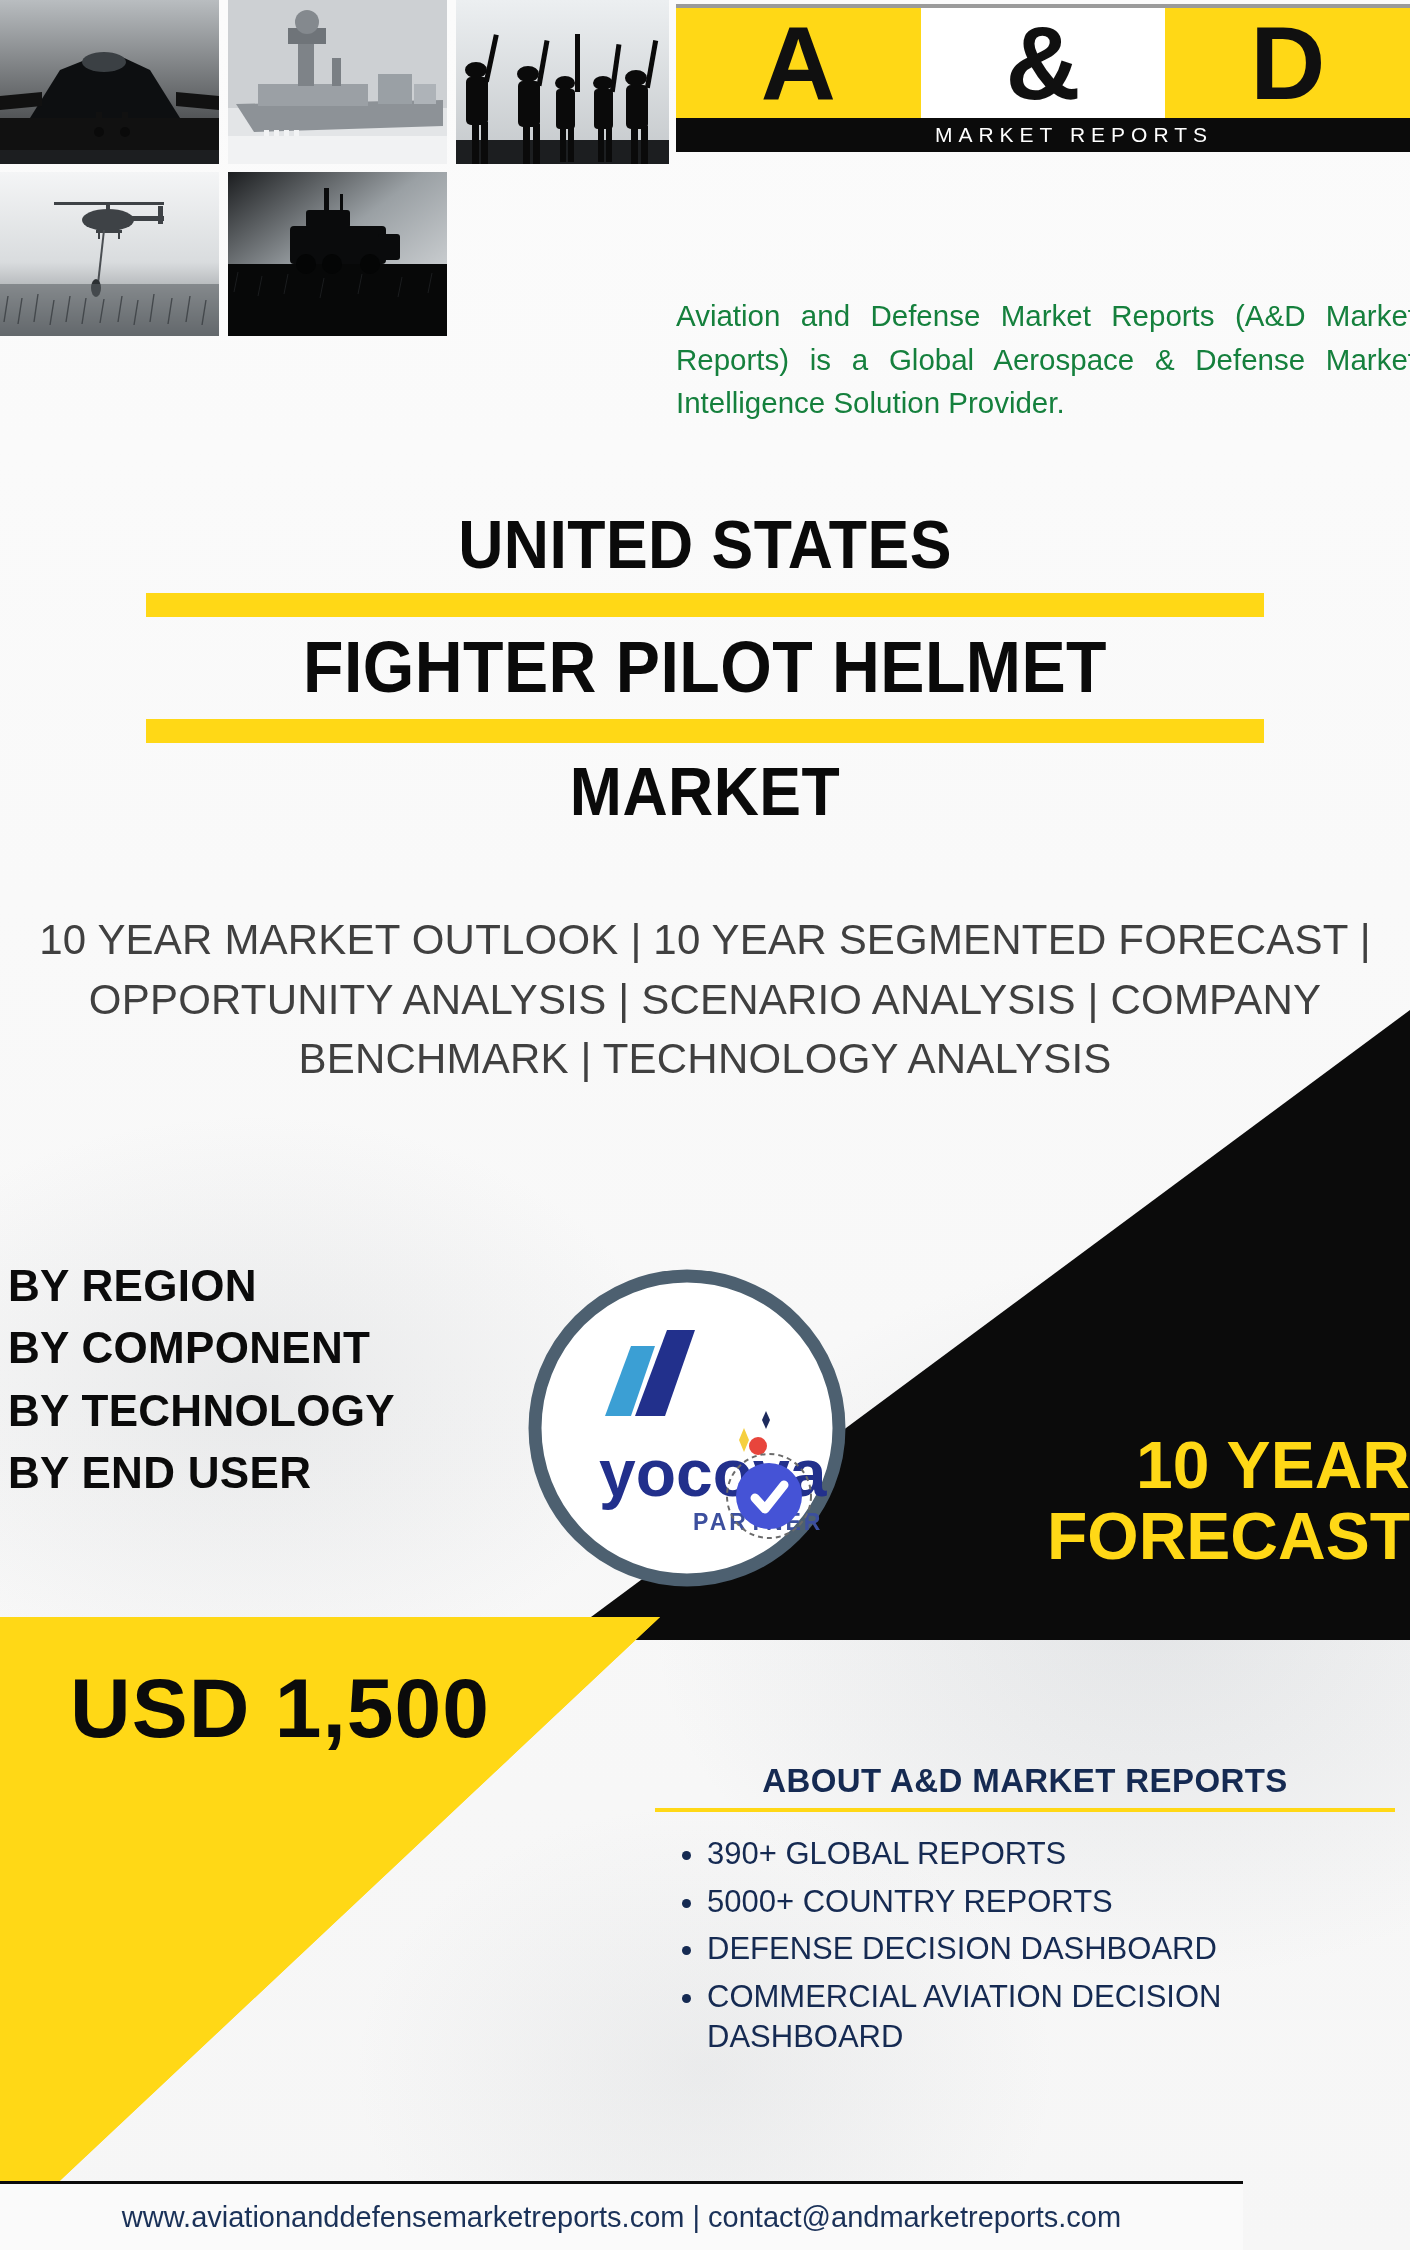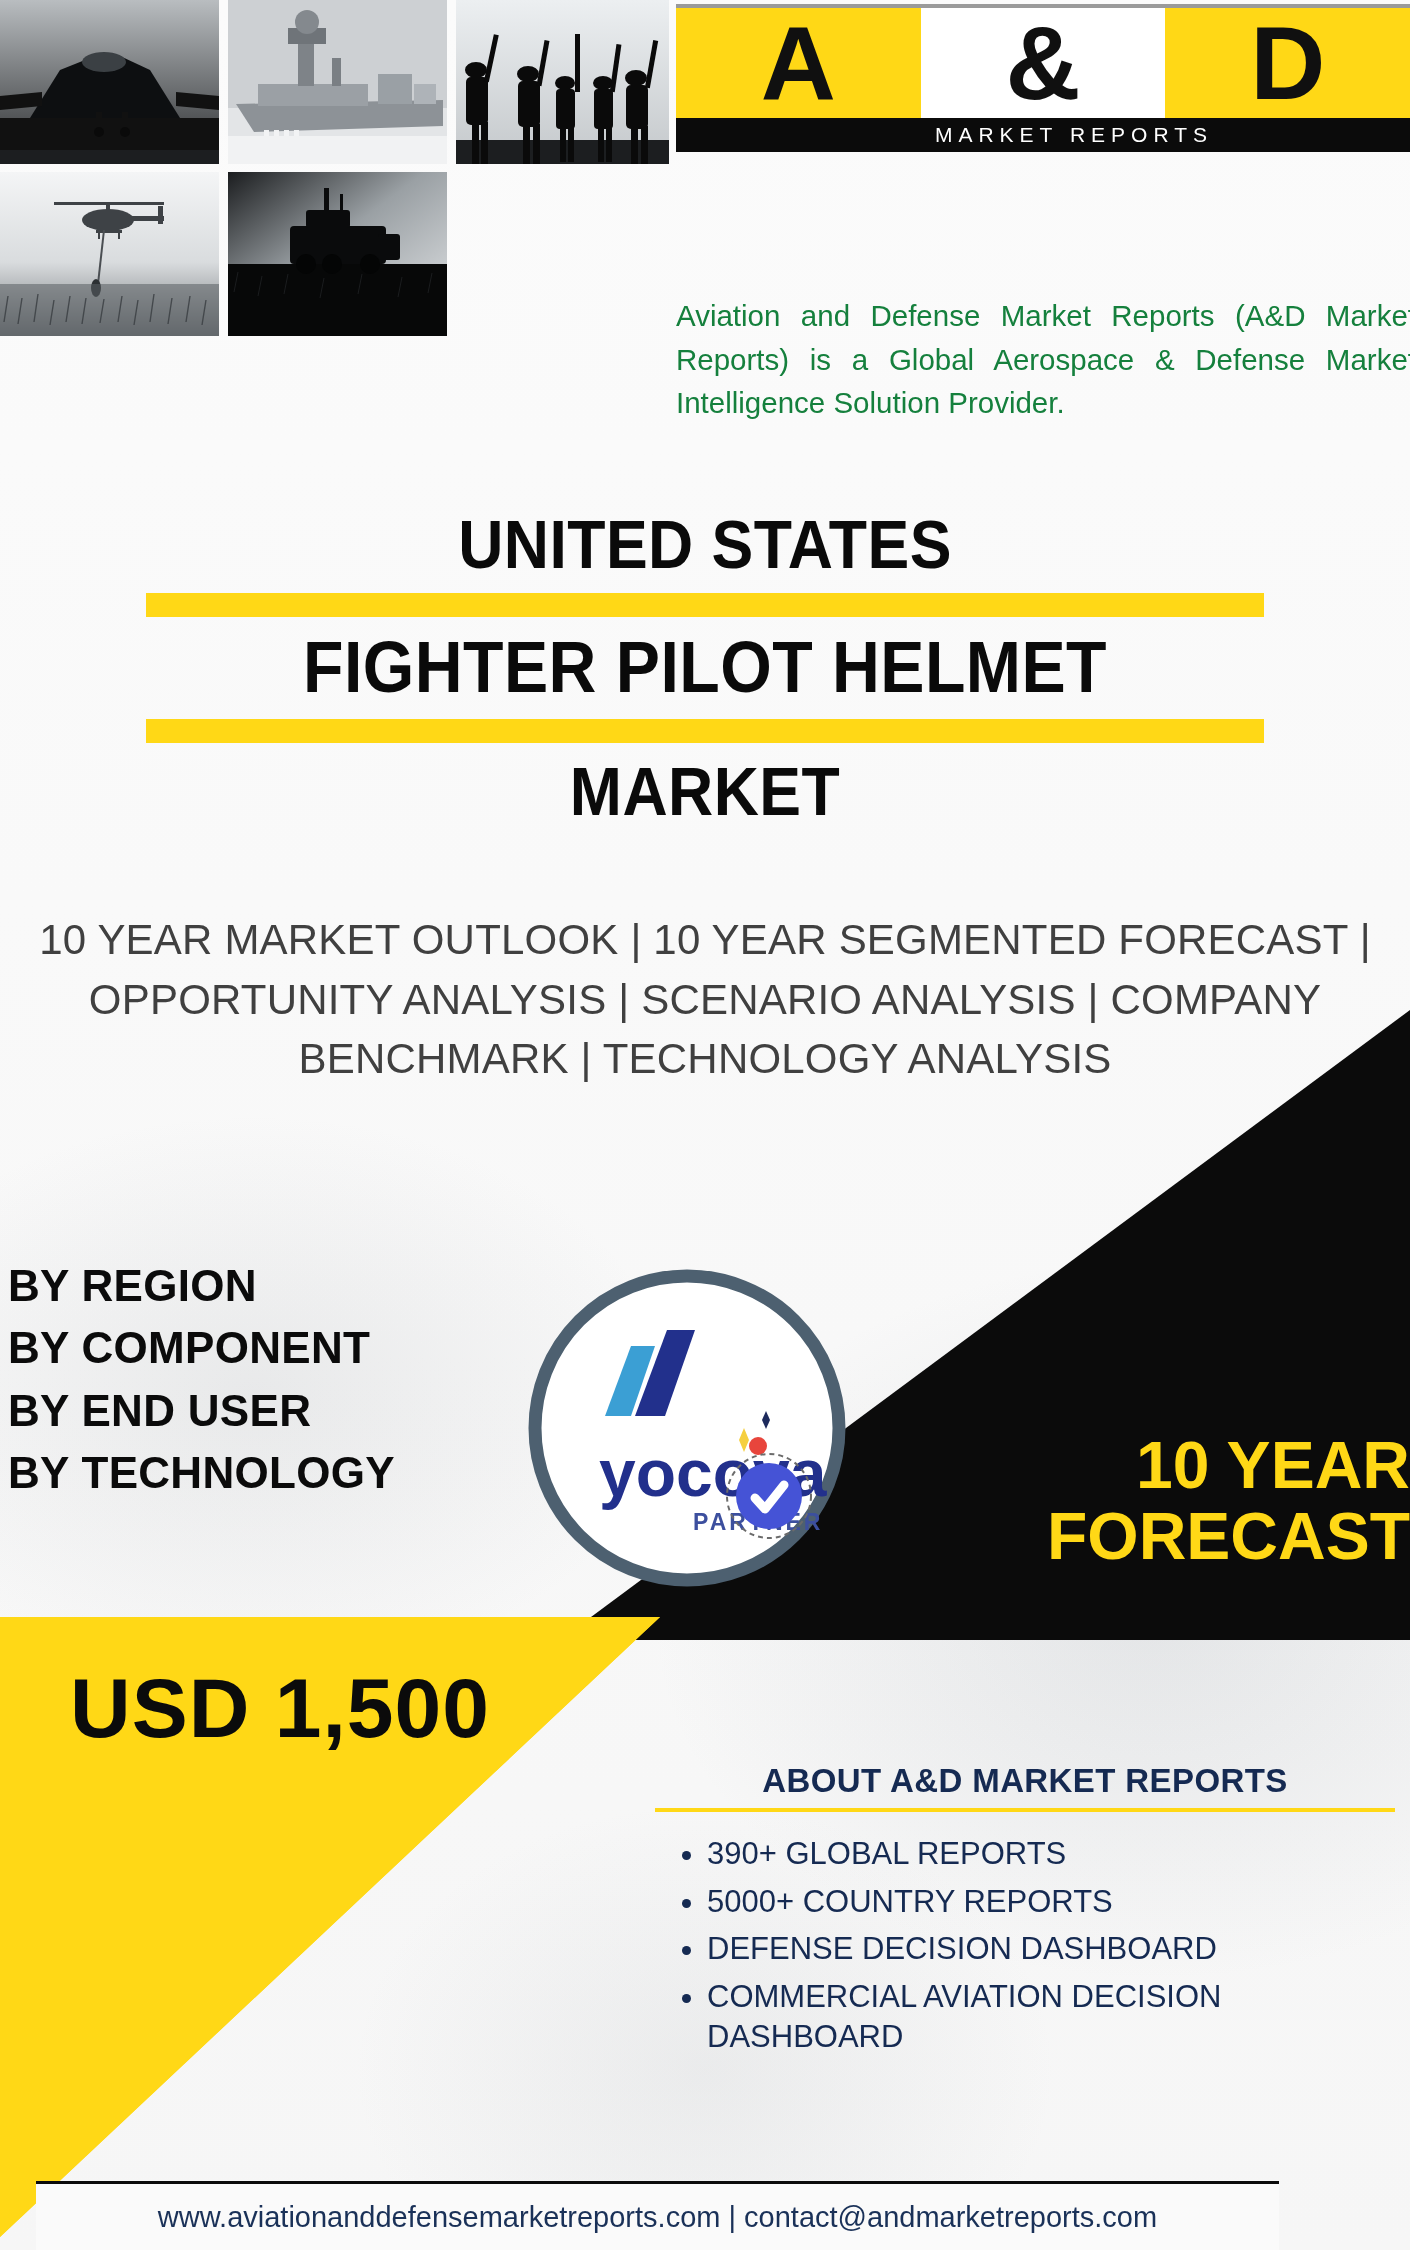--- a/index.html
+++ b/index.html
@@ -86,21 +86,21 @@
   
   .about{position:absolute;left:655px;top:1762px;width:740px;z-index:9;}
   .about-title{font-size:33px;font-weight:700;color:#152a52;letter-spacing:.4px;text-align:center;}
   .about-rule{height:4px;background:#ffd816;margin:8px 0 22px;width:100%;}
   .about ul{margin:0;padding-left:52px;}
   .about li{font-size:31px;font-weight:400;color:#152a52;line-height:1.28;margin-bottom:8px;}
 
   
   .footer{position:absolute;left:0;bottom:0;width:1243px;height:66px;z-index:10;
     background:#fafafa;border-top:3px solid #0b0b0b;
-    display:flex;align-items:center;justify-content:center;margin-left:36px;}
+    display:flex;align-items:center;justify-content:center;}
   .footer span{font-size:29px;color:#1a3158;}
 </style>
 </head>
 <body>
 
 <div class="poster">
   <div class="bg-wash"></div>
 
   <svg class="wedge" viewBox="0 0 1410 1640" preserveAspectRatio="none">
     <polygon points="1410,1010 1410,1640 560,1640" fill="#0b0b0b"></polygon>
@@ -304,22 +304,22 @@
     <div class="t-line t2">FIGHTER PILOT HELMET</div>
     <div class="ybar"></div>
     <div class="t-line t3">MARKET</div>
   </div>
 
   <div class="subtitle">10 YEAR MARKET OUTLOOK | 10 YEAR SEGMENTED FORECAST | OPPORTUNITY ANALYSIS | SCENARIO ANALYSIS | COMPANY BENCHMARK | TECHNOLOGY ANALYSIS</div>
 
   <div class="bylist">
     <div>BY REGION</div>
     <div>BY COMPONENT</div>
+    <div>BY TECHNOLOGY</div>
     <div>BY END USER</div>
-    <div>BY TECHNOLOGY</div>
   </div>
 
   <div class="badge">
     <svg width="320" height="320" viewBox="0 0 320 320">
       <circle cx="160" cy="160" r="152" fill="#ffffff" stroke="#4d6070" stroke-width="13"></circle>
       <g>
         <path d="M78 148 L104 78 L128 78 L104 148 Z" fill="#3b9fd4"></path>
         <path d="M108 148 L140 62 L168 62 L138 148 Z" fill="#22308c"></path>
       </g>
       <g>

